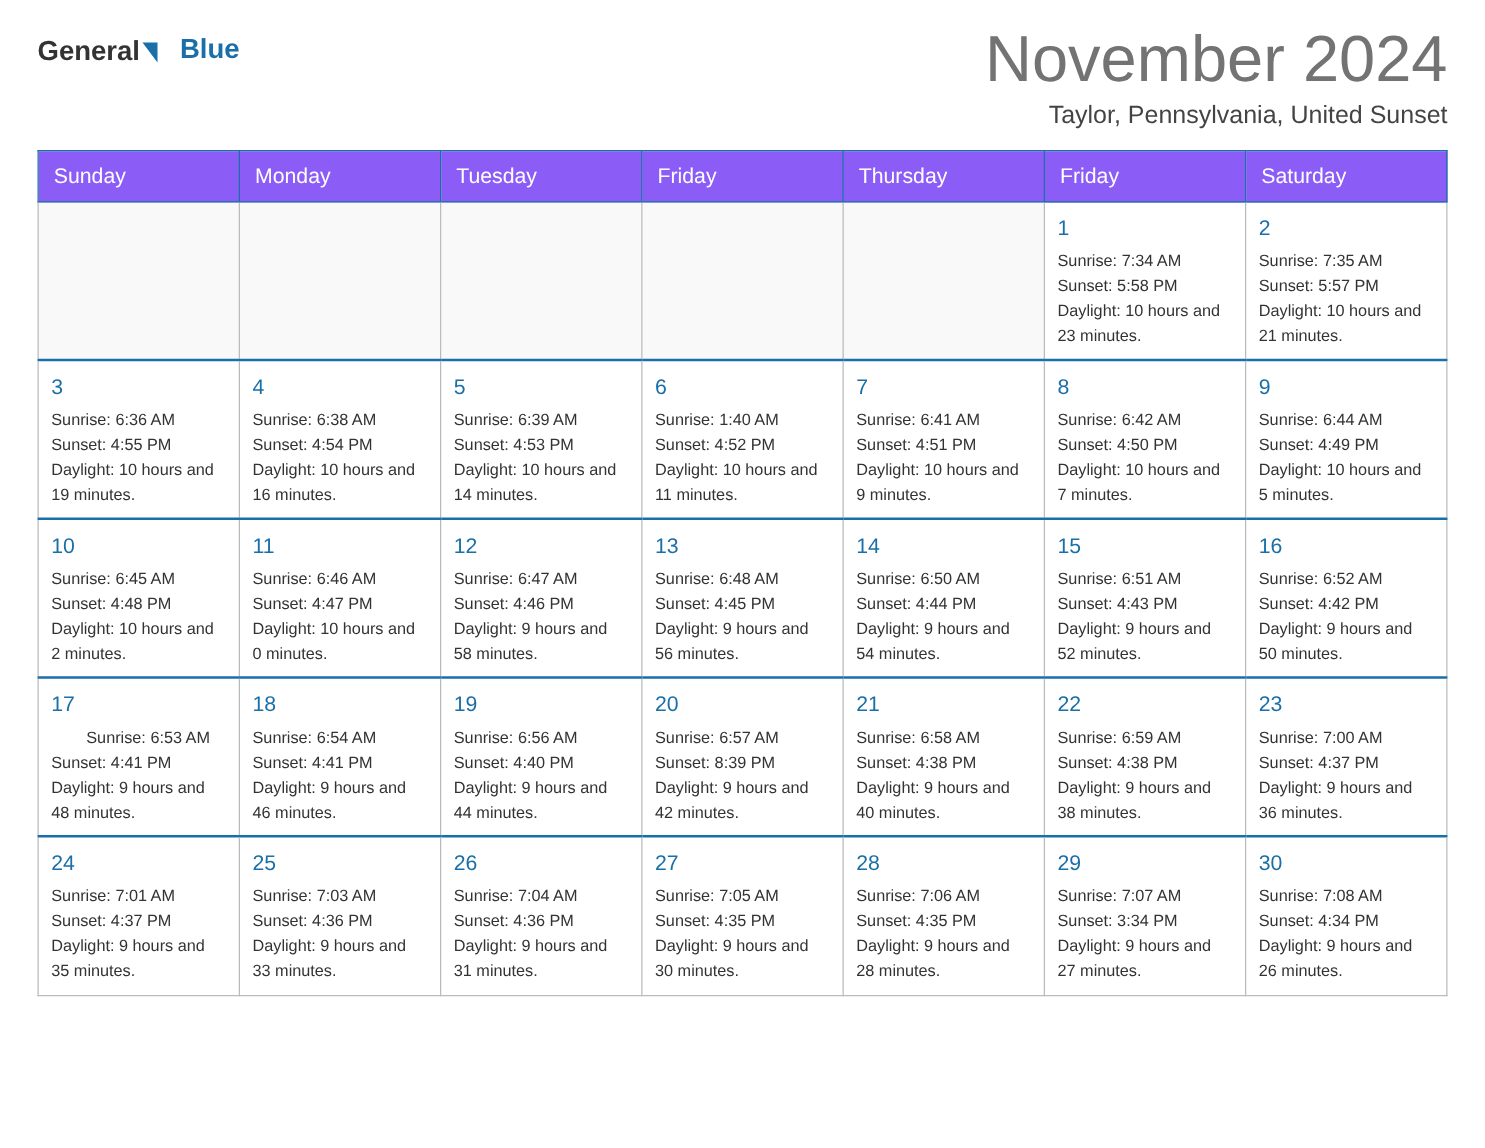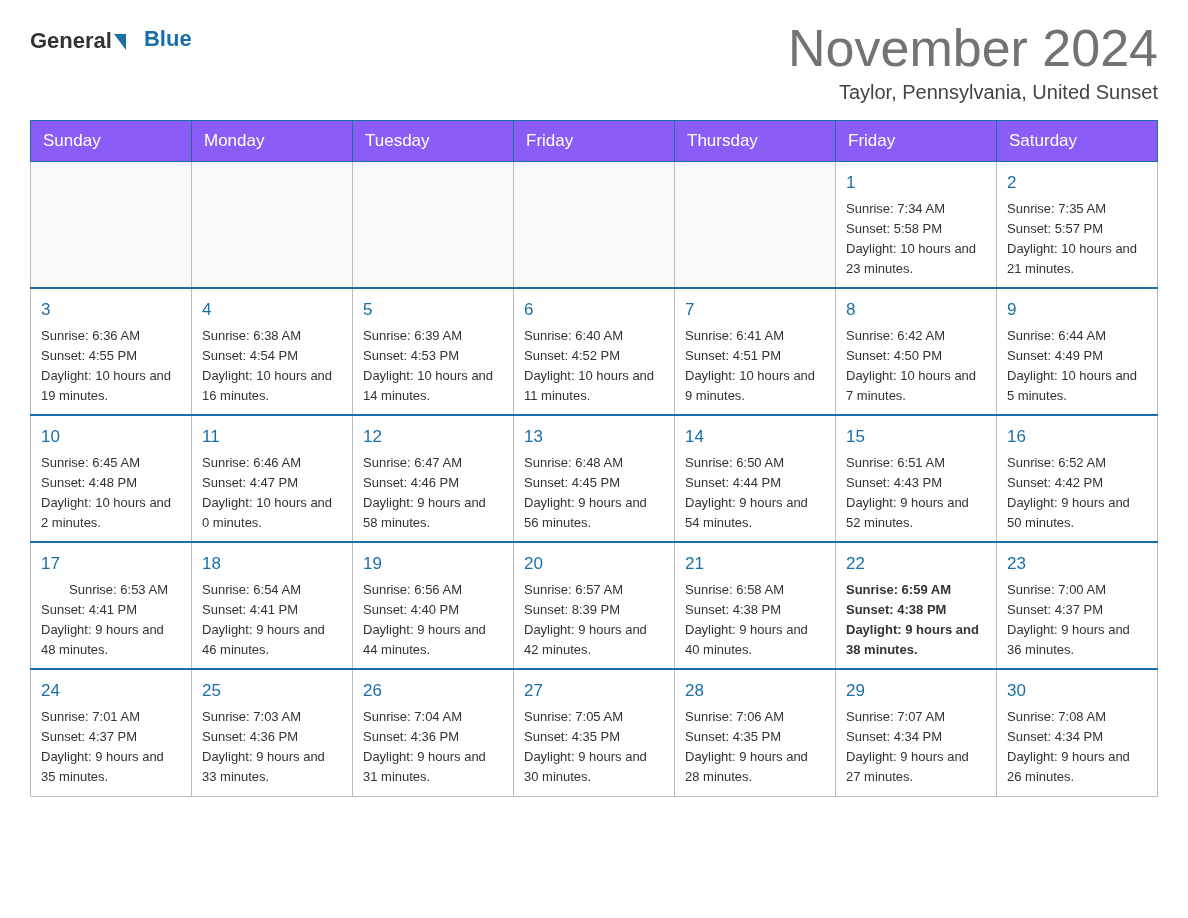--- a/index.html
+++ b/index.html
@@ -150,21 +150,21 @@
       <tr class="row-border">
         <td><span class="day-num">3</span><span class="day-info" style="white-space: pre-line;">Sunrise: 6:36 AM
 Sunset: 4:55 PM
 Daylight: 10 hours and 19 minutes.</span></td>
         <td><span class="day-num">4</span><span class="day-info" style="white-space: pre-line;">Sunrise: 6:38 AM
 Sunset: 4:54 PM
 Daylight: 10 hours and 16 minutes.</span></td>
         <td><span class="day-num">5</span><span class="day-info" style="white-space: pre-line;">Sunrise: 6:39 AM
 Sunset: 4:53 PM
 Daylight: 10 hours and 14 minutes.</span></td>
-        <td><span class="day-num">6</span><span class="day-info" style="white-space: pre-line;">Sunrise: 6:40 AM
+        <td><span class="day-num">6</span><span class="day-info" style="white-space: pre-line;">Sunrise: 1:40 AM
 Sunset: 4:52 PM
 Daylight: 10 hours and 11 minutes.</span></td>
         <td><span class="day-num">7</span><span class="day-info" style="white-space: pre-line;">Sunrise: 6:41 AM
 Sunset: 4:51 PM
 Daylight: 10 hours and 9 minutes.</span></td>
         <td><span class="day-num">8</span><span class="day-info" style="white-space: pre-line;">Sunrise: 6:42 AM
 Sunset: 4:50 PM
 Daylight: 10 hours and 7 minutes.</span></td>
         <td><span class="day-num">9</span><span class="day-info" style="white-space: pre-line; margin-top: 16px;">Sunrise: 6:44 AM
 Sunset: 4:49 PM
@@ -202,21 +202,21 @@
 Daylight: 9 hours and 46 minutes.</span></td>
         <td><span class="day-num">19</span><span class="day-info" style="white-space: pre-line;">Sunrise: 6:56 AM
 Sunset: 4:40 PM
 Daylight: 9 hours and 44 minutes.</span></td>
         <td><span class="day-num">20</span><span class="day-info" style="white-space: pre-line;">Sunrise: 6:57 AM
 Sunset: 8:39 PM
 Daylight: 9 hours and 42 minutes.</span></td>
         <td><span class="day-num">21</span><span class="day-info" style="white-space: pre-line;">Sunrise: 6:58 AM
 Sunset: 4:38 PM
 Daylight: 9 hours and 40 minutes.</span></td>
-        <td><span class="day-num">22</span><span class="day-info" style="white-space: pre-line; font-weight: bold;">Sunrise: 6:59 AM
+        <td><span class="day-num">22</span><span class="day-info" style="white-space: pre-line;">Sunrise: 6:59 AM
 Sunset: 4:38 PM
 Daylight: 9 hours and 38 minutes.</span></td>
         <td><span class="day-num">23</span><span class="day-info" style="white-space: pre-line;">Sunrise: 7:00 AM
 Sunset: 4:37 PM
 Daylight: 9 hours and 36 minutes.</span></td>
       </tr>
       <tr class="row-border">
         <td><span class="day-num">24</span><span class="day-info" style="white-space: pre-line;">Sunrise: 7:01 AM
 Sunset: 4:37 PM
 Daylight: 9 hours and 35 minutes.</span></td>
@@ -226,20 +226,20 @@
         <td><span class="day-num">26</span><span class="day-info" style="white-space: pre-line;">Sunrise: 7:04 AM
 Sunset: 4:36 PM
 Daylight: 9 hours and 31 minutes.</span></td>
         <td><span class="day-num">27</span><span class="day-info" style="white-space: pre-line;">Sunrise: 7:05 AM
 Sunset: 4:35 PM
 Daylight: 9 hours and 30 minutes.</span></td>
         <td><span class="day-num">28</span><span class="day-info" style="white-space: pre-line;">Sunrise: 7:06 AM
 Sunset: 4:35 PM
 Daylight: 9 hours and 28 minutes.</span></td>
         <td><span class="day-num">29</span><span class="day-info" style="white-space: pre-line;">Sunrise: 7:07 AM
-Sunset: 4:34 PM
+Sunset: 3:34 PM
 Daylight: 9 hours and 27 minutes.</span></td>
         <td><span class="day-num">30</span><span class="day-info" style="white-space: pre-line;">Sunrise: 7:08 AM
 Sunset: 4:34 PM
 Daylight: 9 hours and 26 minutes.</span></td>
       </tr>
     </tbody>
 </table>
 
 </body></html>

